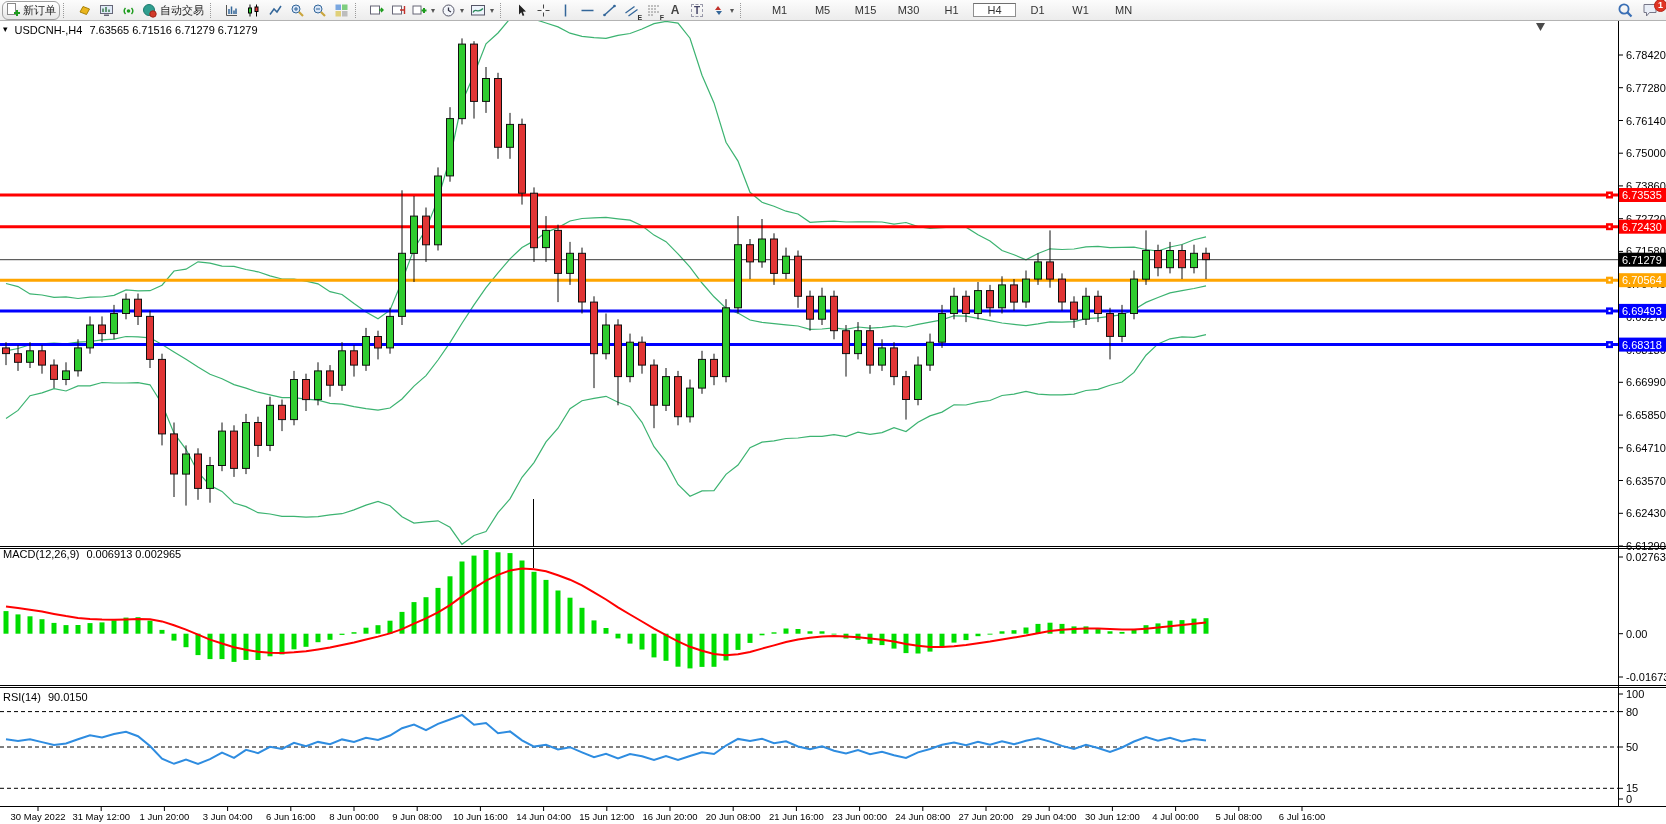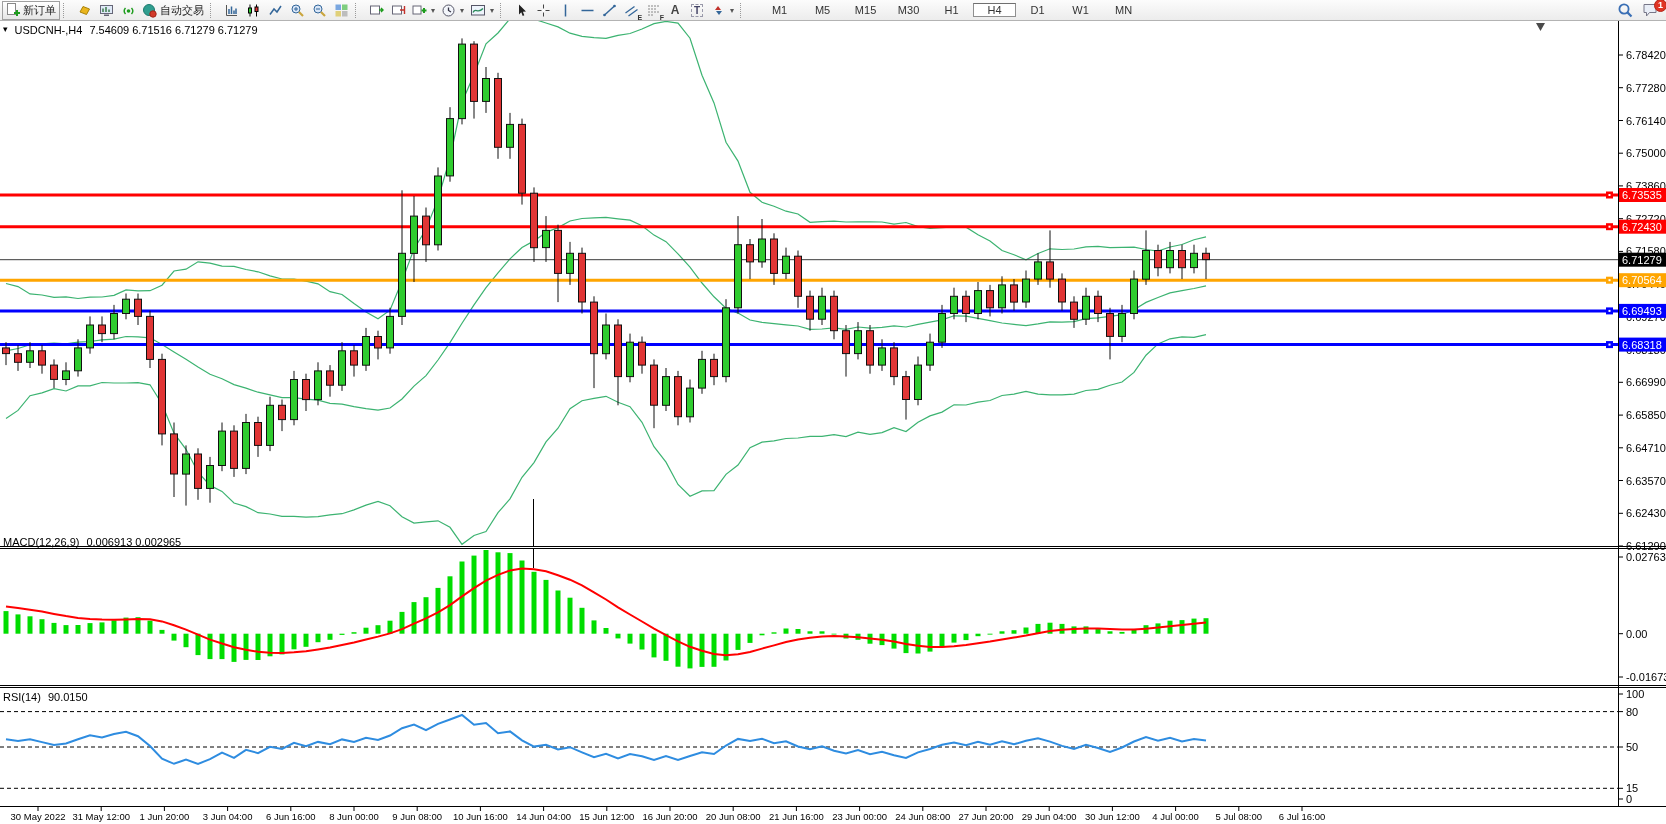--- a/index.html
+++ b/index.html
@@ -3,21 +3,21 @@
 <meta charset="utf-8">
 <style>
 *{box-sizing:border-box;margin:0;padding:0}
 body{font-family:"Liberation Sans","DejaVu Sans",sans-serif;background:#888}
 #screen{position:relative;width:1666px;height:824px;background:#fff;overflow:hidden}
 #toolbar{position:absolute;top:0;left:0;right:0;height:21px;z-index:3;
  background:linear-gradient(#fcfcfc,#ececec);border-bottom:1px solid #b3b3b3;
  display:flex;align-items:center;font-size:11px;color:#222;padding-left:2px;white-space:nowrap}
 .grip{width:6px;height:15px;border-left:1px dotted #9a9a9a;margin:0 4px 0 3px}
 .tbtn{height:19px;display:flex;align-items:center;justify-content:center;padding:0 3px;min-width:22px;gap:3px;position:relative}
-.tbtn.raised{border:1px solid #a0a0a0;border-radius:0;background:linear-gradient(#ffffff,#e6e6e6)}
+.tbtn.raised{border:1px solid #a0a0a0;border-radius:6px;background:linear-gradient(#ffffff,#e6e6e6)}
 .tbtn svg{display:block}
 .dd{font-size:8px;color:#555;margin-left:1px}
 .sub{position:absolute;right:0;bottom:-1px;font-size:7px;color:#333;font-weight:bold}
 .glyphA{font-size:12px;font-weight:bold;color:#444}
 .glyphT{font-size:10px;font-weight:bold;color:#446;border:1px dashed #99a;padding:0 2px;line-height:11px}
 #tfwrap{display:flex;align-items:center;margin-left:8px}
 .tf{min-width:43px;height:14px;display:flex;align-items:center;justify-content:center;font-size:11px;color:#333}
 .tf.active{background:#fff;border:1px solid #8f8f8f;border-top-color:#6f6f6f}
 #rightbox{margin-left:auto;display:flex;align-items:center;margin-right:4px;gap:2px}
 .badge{position:absolute;top:-2px;right:-5px;width:13px;height:13px;border-radius:50%;background:#e03424;color:#fff;
@@ -736,23 +736,23 @@
           <line x1="1238.8" x2="1238.8" y1="806" y2="811" stroke="#000"></line>
           <text x="1238.8" y="820">5 Jul 08:00</text>
           <line x1="1302.0" x2="1302.0" y1="806" y2="811" stroke="#000"></line>
           <text x="1302.0" y="820">6 Jul 16:00</text>
         </g>
       </svg></div>
 
   <div class="ovl" style="left:3px;top:24px">
     <span class="arrow">▾</span>
     <span>USDCNH-,H4</span>
-    <span>7.54609 6.71516 6.71279 6.71279</span>
+    <span>7.63565 6.71516 6.71279 6.71279</span>
   </div>
-  <div class="ovl" style="left:3px;top:536px">
+  <div class="ovl" style="left:3px;top:548px">
     <span>MACD(12,26,9)</span>
     <span>0.006913 0.002965</span>
   </div>
   <div class="ovl" style="left:3px;top:691px">
     <span>RSI(14)</span>
     <span>90.0150</span>
   </div>
 </div>
 
 </body></html>

